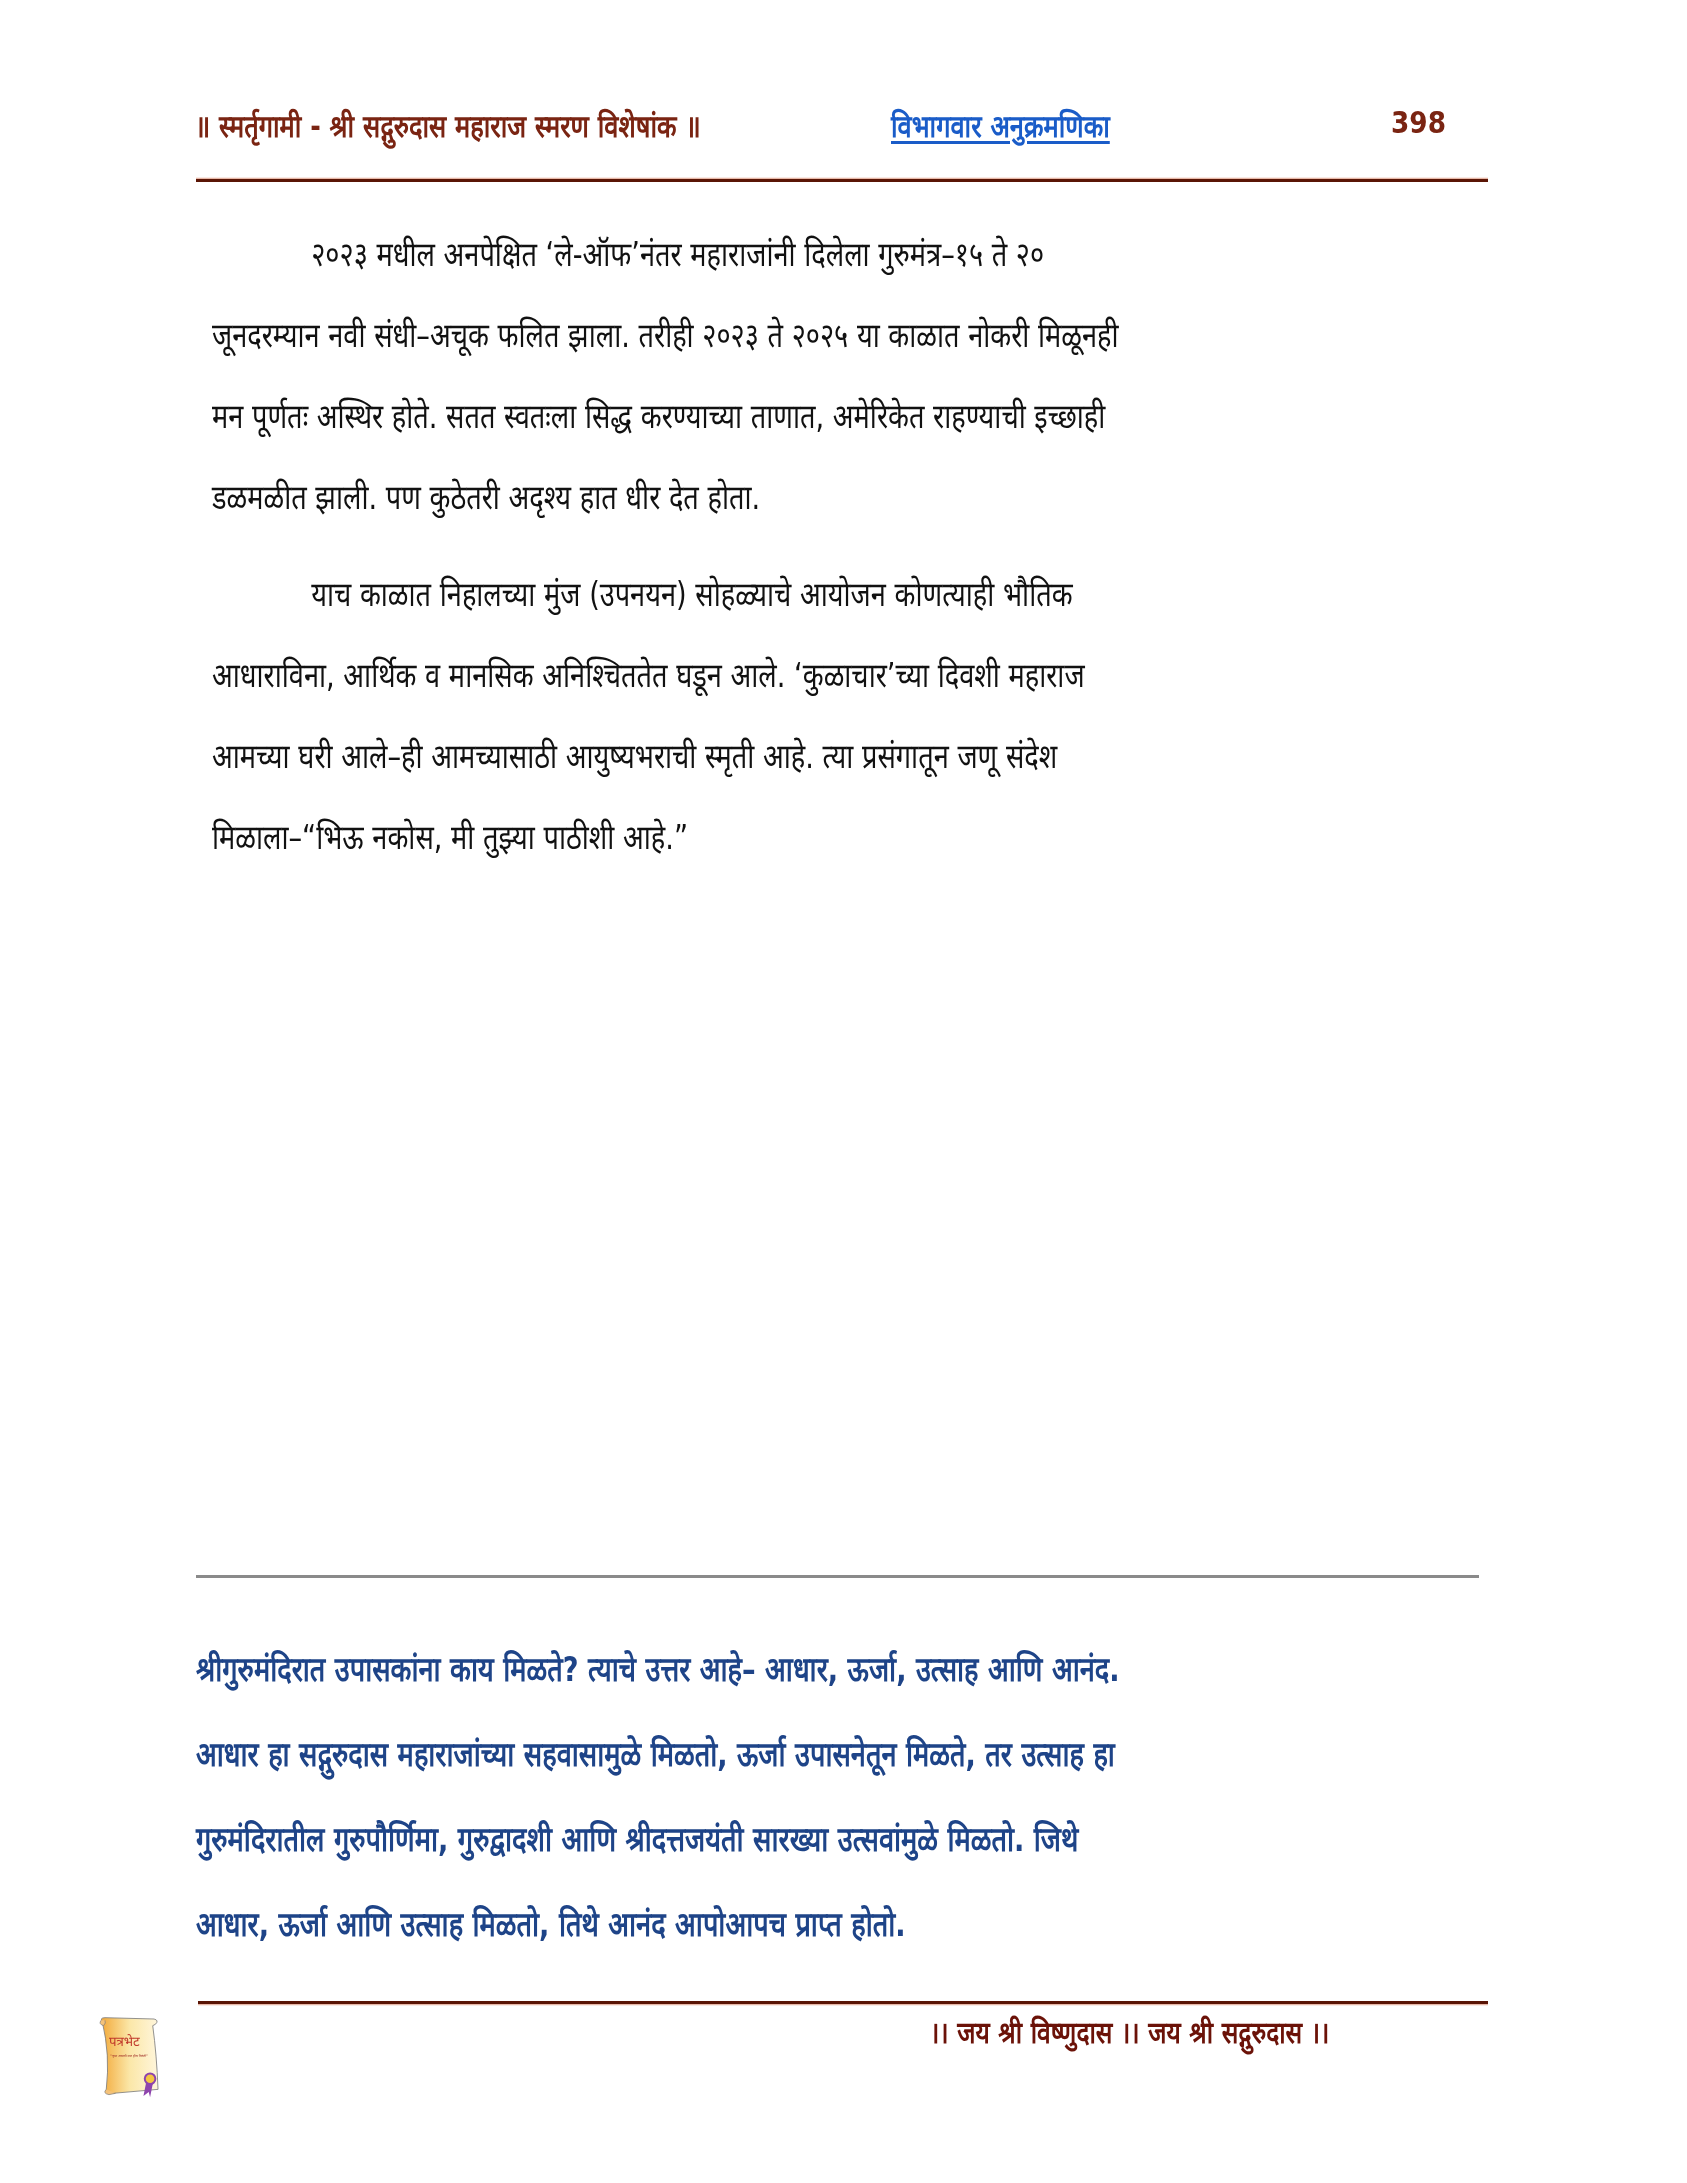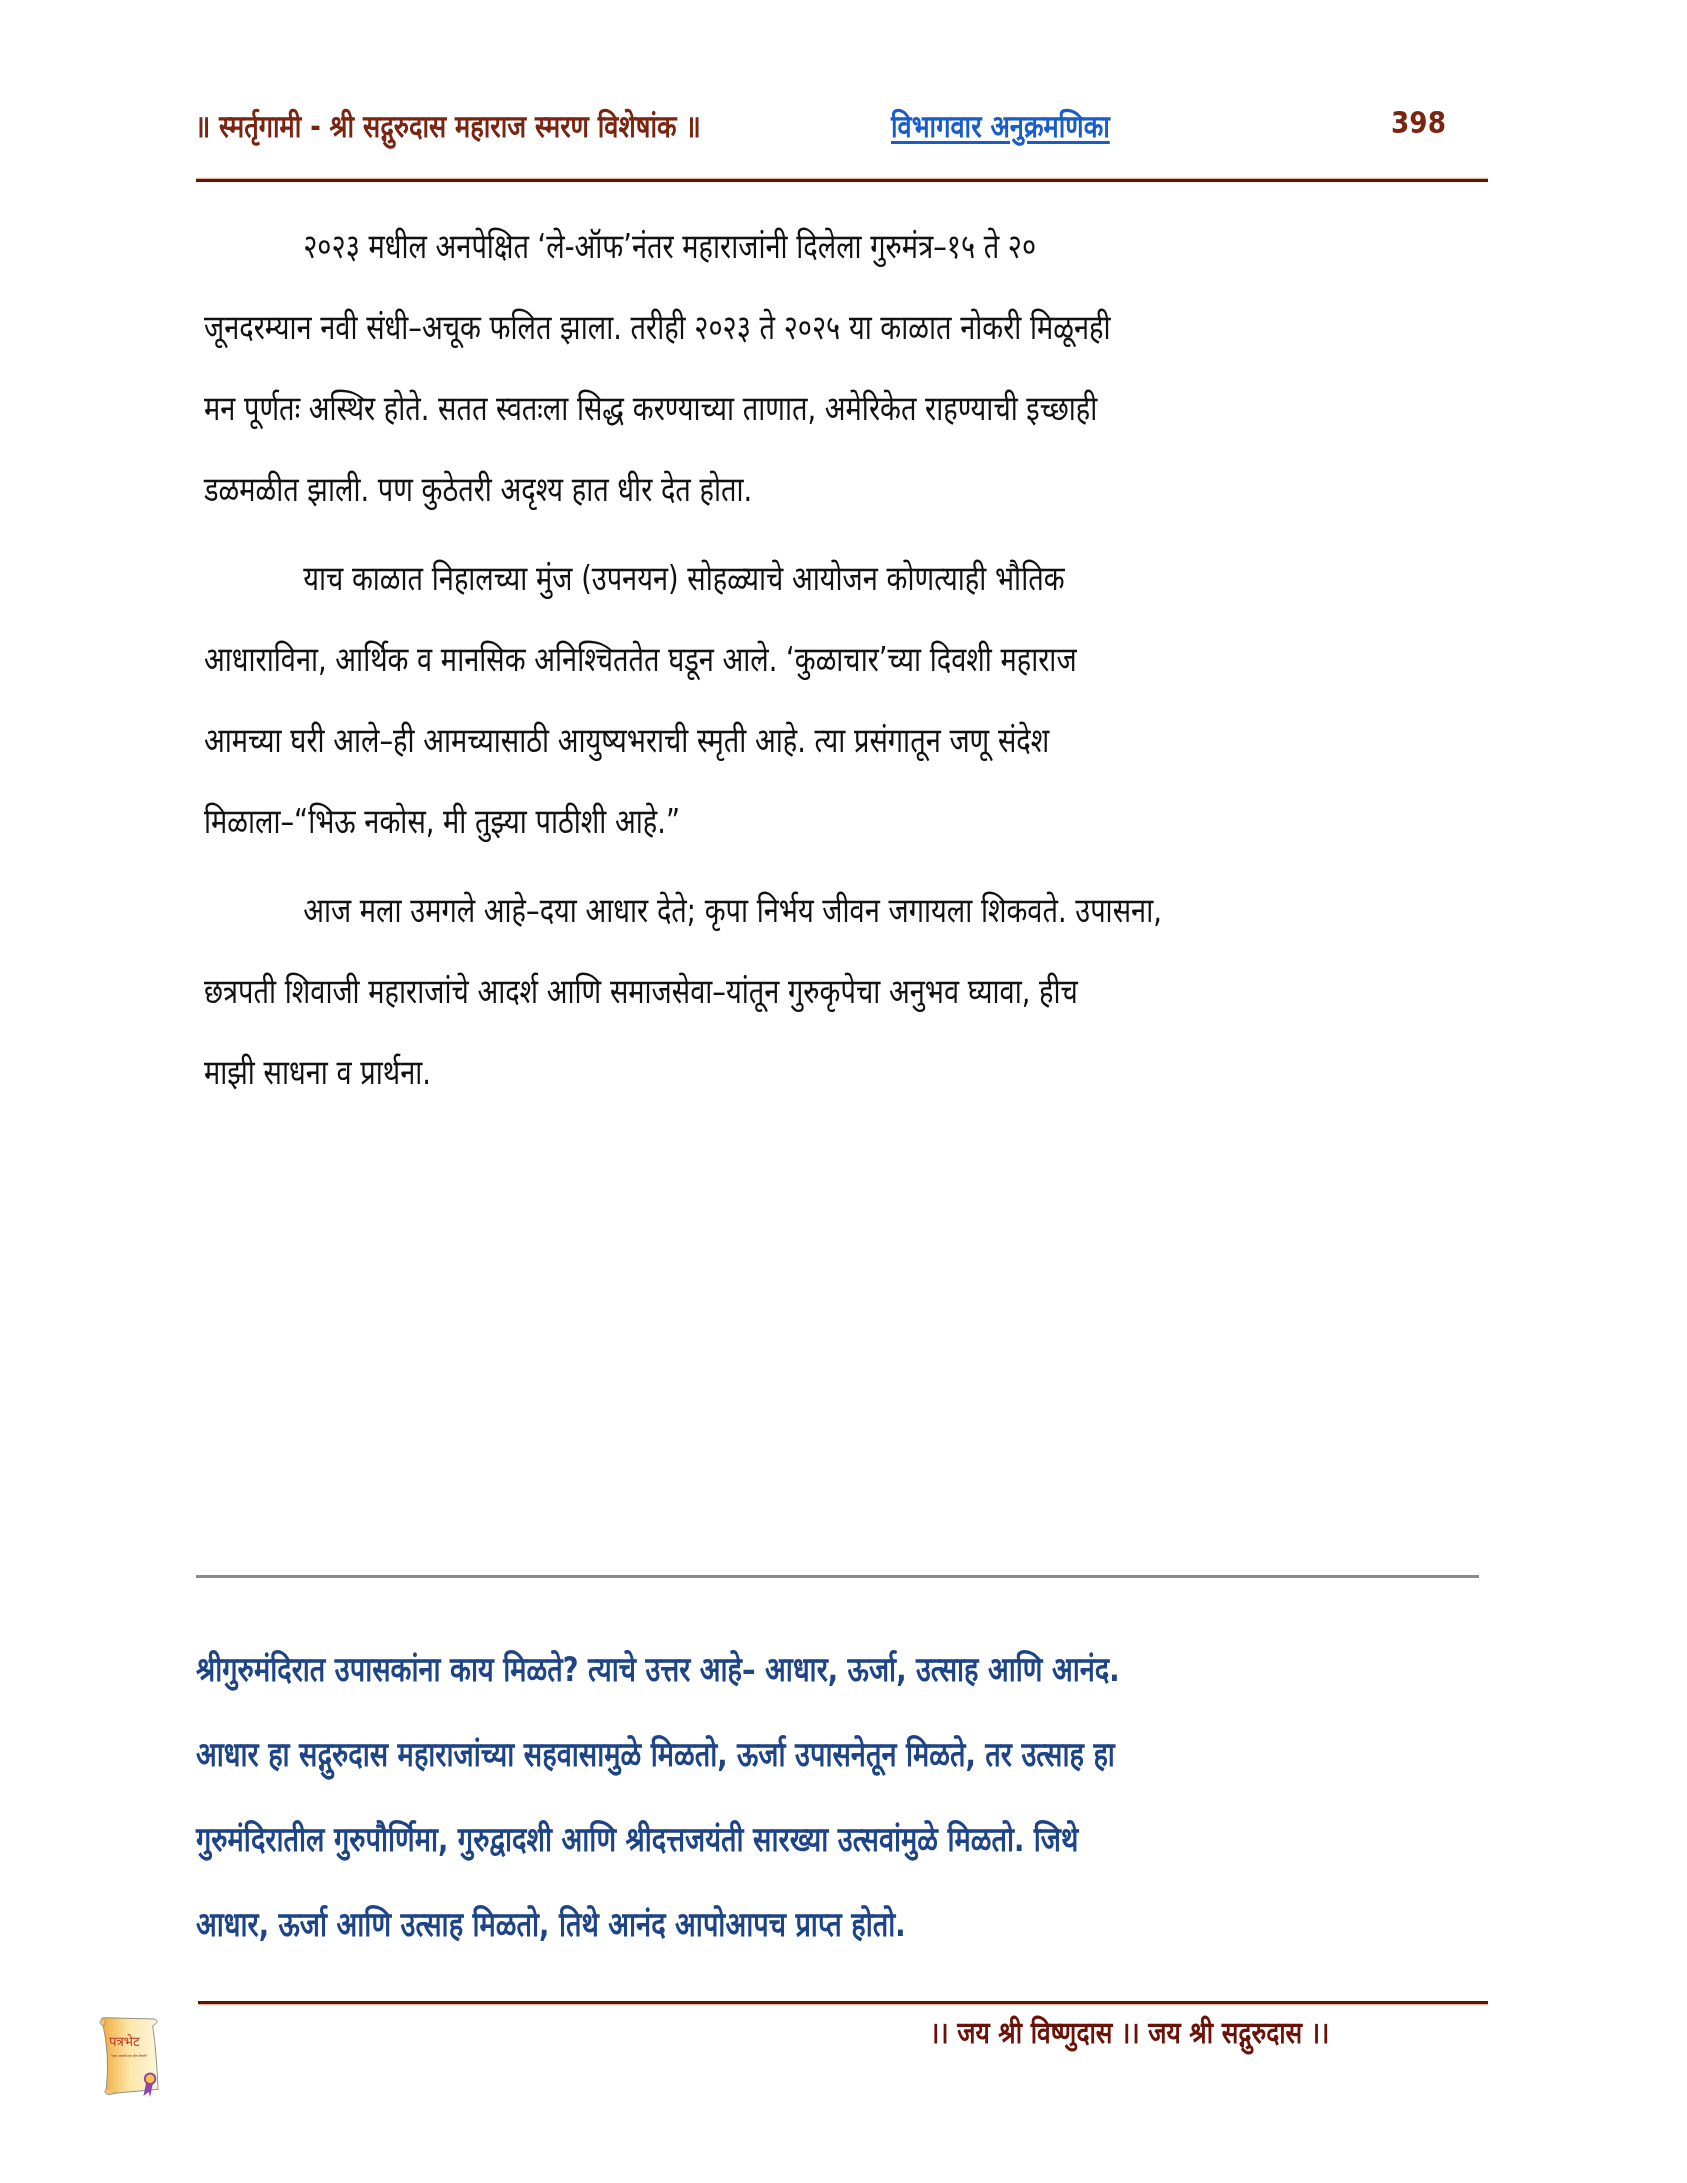--- a/index.html
+++ b/index.html
@@ -6,21 +6,21 @@
     html, body { width: 1687px; height: 2183px; background: #ffffff; overflow: hidden; }
     body { position: relative; font-family: "DejaVu Sans", sans-serif; }
 
     .header { position: absolute; left: 195px; top: 99px; width: 1293px; height: 53px; }
     .header-title { position: absolute; left: 0; top: 5.3px; font-size: 31px; font-weight: bold; color: #7a2412; white-space: nowrap; transform: scaleX(0.82); transform-origin: left top; }
     .header-link { position: absolute; left: 696px; top: 5.3px; font-size: 31px; font-weight: bold; color: #1a5cc8; text-decoration: underline; text-decoration-thickness: 2.6px; text-underline-offset: 4px; white-space: nowrap; transform: scaleX(0.82); transform-origin: left top; cursor: pointer; }
     .page-number { position: absolute; left: 1196px; top: 5.3px; font-size: 31px; font-weight: bold; color: #7a2412; transform: scaleX(0.85); transform-origin: left top; }
     .rule-top { position: absolute; left: 196px; top: 179px; width: 1292px; height: 3.3px; background: #5a1505; box-shadow: 0 -1.3px 0 #e8b8a8; }
 
     .body-text { position: absolute; left: 196px; top: 198px; width: 1297px; font-family: "DejaVu Sans", sans-serif; font-size: 34px; color: #111111; line-height: 81px; }
-    .para { margin: 8px; }
+    .para { margin: 16px; }
     .para .line { display: block; white-space: nowrap; transform: scaleX(0.80); transform-origin: left top; height: 81px; }
     .para .line.indent { padding-left: 124px; }
 
     .rule-mid { position: absolute; left: 196px; top: 1575px; width: 1283px; height: 3.3px; background: #8a8a8a; }
 
     .highlight { position: absolute; left: 196px; top: 1627px; width: 1297px; font-size: 34px; font-weight: bold; color: #1e4488; line-height: 85px; }
     .highlight .line { display: block; white-space: nowrap; transform: scaleX(0.80); transform-origin: left top; height: 85px; }
 
     .rule-bottom { position: absolute; left: 198px; top: 2001px; width: 1290px; height: 3.3px; background: #5a1505; box-shadow: 0 1.3px 0 #e8b8a8; }
     .footer-text { position: absolute; left: 930px; top: 2011px; font-size: 30px; font-weight: bold; color: #6b1208; white-space: nowrap; transform: scaleX(0.82); transform-origin: left top; }
@@ -44,25 +44,20 @@
     <span class="line">जूनदरम्यान नवी संधी–अचूक फलित झाला. तरीही २०२३ ते २०२५ या काळात नोकरी मिळूनही</span>
     <span class="line">मन पूर्णतः अस्थिर होते. सतत स्वतःला सिद्ध करण्याच्या ताणात, अमेरिकेत राहण्याची इच्छाही</span>
     <span class="line">डळमळीत झाली. पण कुठेतरी अदृश्य हात धीर देत होता.</span>
   </div>
   <div class="para">
     <span class="line indent">याच काळात निहालच्या मुंज (उपनयन) सोहळ्याचे आयोजन कोणत्याही भौतिक</span>
     <span class="line">आधाराविना, आर्थिक व मानसिक अनिश्चिततेत घडून आले.  ‘कुळाचार’च्या दिवशी महाराज</span>
     <span class="line">आमच्या घरी आले–ही आमच्यासाठी आयुष्यभराची स्मृती आहे. त्या प्रसंगातून जणू संदेश</span>
     <span class="line">मिळाला–“भिऊ नकोस, मी तुझ्या पाठीशी आहे.”</span>
   </div>
-  <div class="para">
-    <span class="line indent">आज मला उमगले आहे–दया आधार देते; कृपा निर्भय जीवन जगायला शिकवते. उपासना,</span>
-    <span class="line">छत्रपती शिवाजी महाराजांचे आदर्श आणि समाजसेवा–यांतून गुरुकृपेचा अनुभव घ्यावा, हीच</span>
-    <span class="line">माझी साधना व प्रार्थना.</span>
-  </div>
 </div>
 
 <div class="rule-mid"></div>
 
 <div class="highlight">
   <span class="line">श्रीगुरुमंदिरात उपासकांना काय मिळते? त्याचे उत्तर आहे– आधार, ऊर्जा, उत्साह आणि आनंद.</span>
   <span class="line">आधार हा सद्गुरुदास महाराजांच्या सहवासामुळे मिळतो, ऊर्जा उपासनेतून मिळते, तर उत्साह हा</span>
   <span class="line">गुरुमंदिरातील गुरुपौर्णिमा, गुरुद्वादशी आणि श्रीदत्तजयंती सारख्या उत्सवांमुळे मिळतो. जिथे</span>
   <span class="line">आधार, ऊर्जा आणि उत्साह मिळतो, तिथे आनंद आपोआपच प्राप्त होतो.</span>
 </div>

